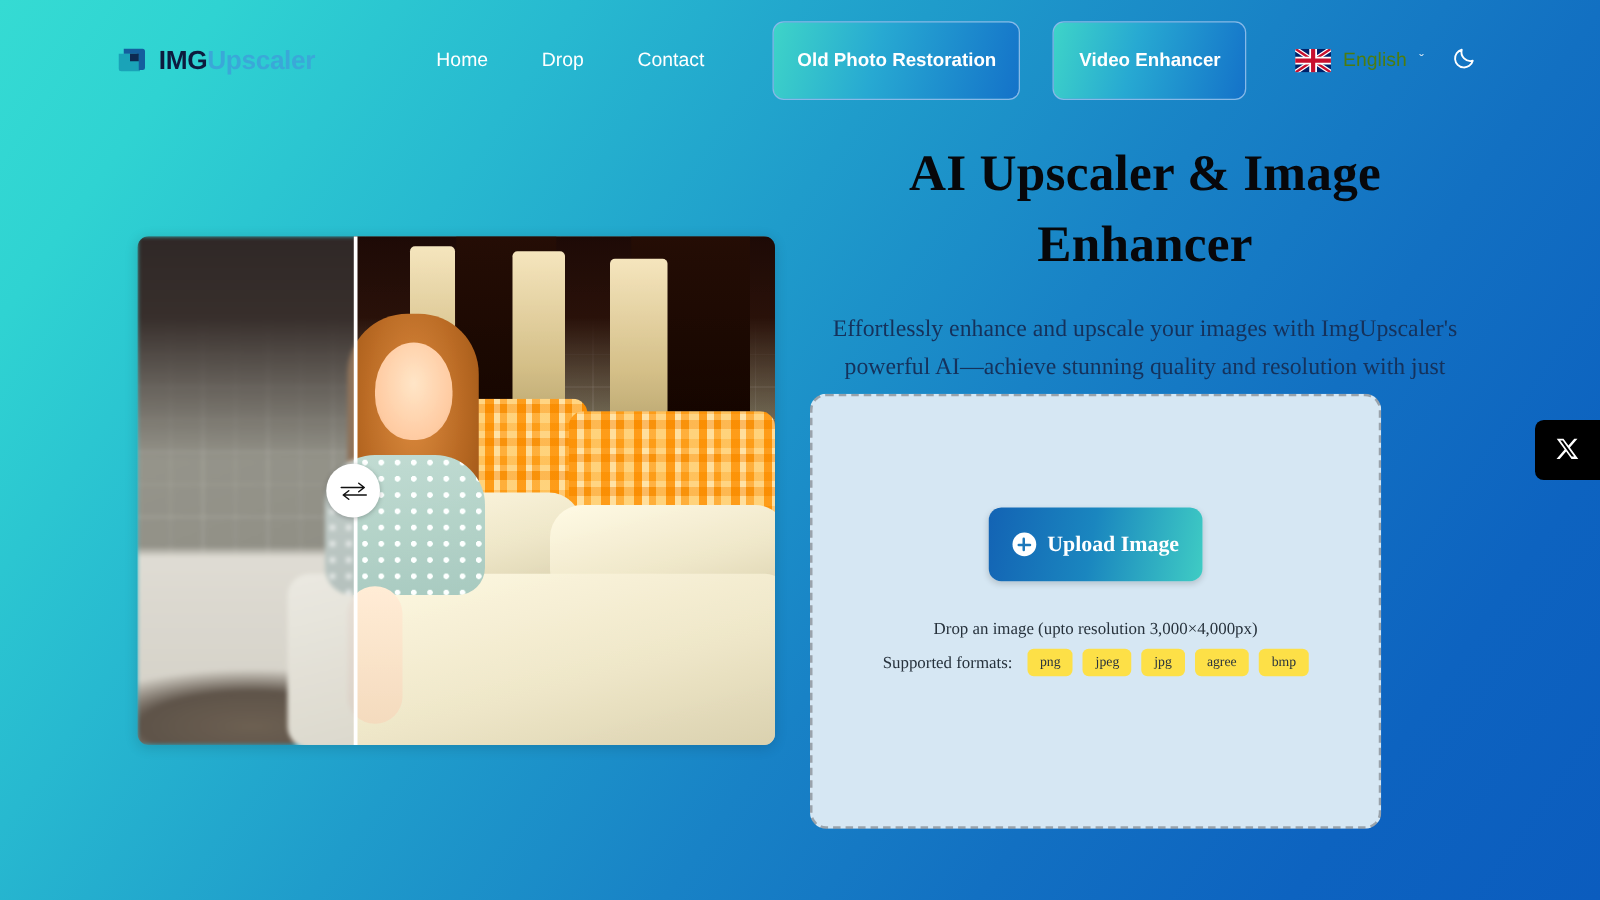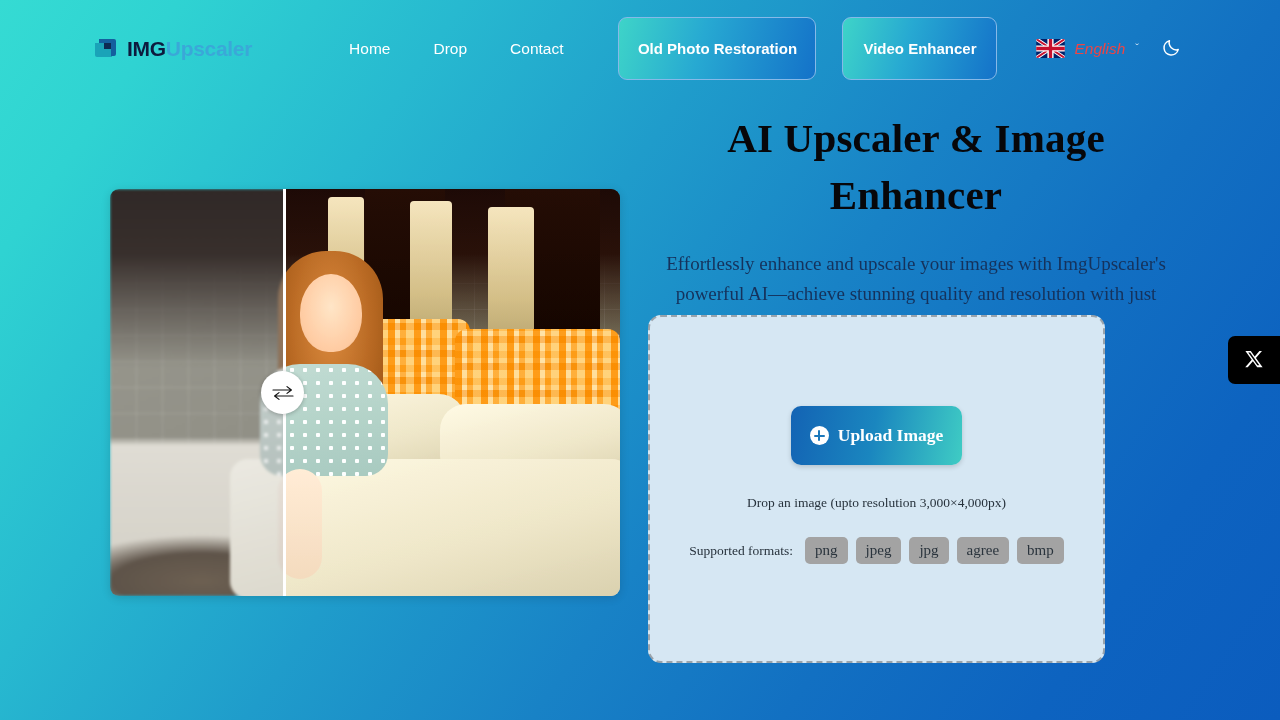--- a/index.html
+++ b/index.html
@@ -101,21 +101,21 @@
     cursor: pointer;
   }
   .flag {
     width: 29px; height: 19px;
     border-radius: 2px;
     position: relative;
     overflow: hidden;
     flex-shrink: 0;
     display: block;
   }
-  .lang-label { color: #ef4444; font-size: 15.5px; font-style: italic; }
+  .lang-label { color: #4d7c0f; font-size: 15.5px; }
   .chev {
     color: #dbeaf7;
     font-size: 11px;
     margin-left: 1px;
     line-height: 1;
   }
   .moon {
     margin-left: 22px;
     cursor: pointer;
     display: block;
@@ -298,37 +298,37 @@
   .plus-circle::before { left: 4px; right: 4px; top: 8.5px; height: 2.4px; }
   .plus-circle::after  { top: 4px; bottom: 4px; left: 8.3px; width: 2.4px; }
 
   .drop-note {
     margin-top: 30px;
     font-family: "Liberation Serif", serif;
     font-size: 13.5px;
     color: #27323c;
   }
   .formats {
-    margin-top: 26px;
+    margin-top: 8px;
     display: flex;
     align-items: center;
     gap: 8px;
   }
   .formats-label {
     font-family: "Liberation Serif", serif;
     font-size: 13.5px;
     color: #27323c;
     margin-right: 4px;
   }
   .chip {
-    background: #a3a3a3;
+    background: #fde047;
     border-radius: 5px;
     padding: 5px 10px;
     font-family: "Liberation Serif", serif;
-    font-size: 15px;
+    font-size: 11px;
     color: #2a3views;
     color: #2a343d;
     min-width: 33px;
     text-align: center;
   }
   .terms {
     margin-top: 27px;
     font-size: 13.2px;
     line-height: 1.5;
     color: #394450;

